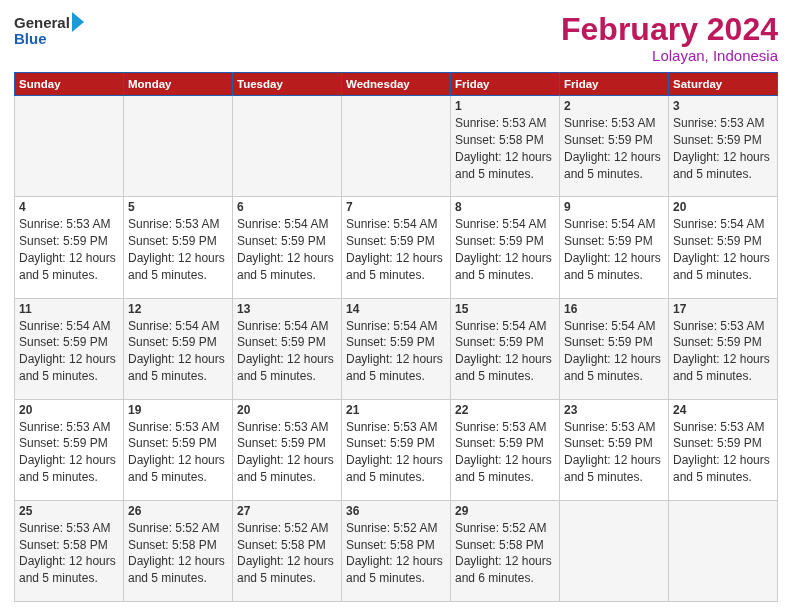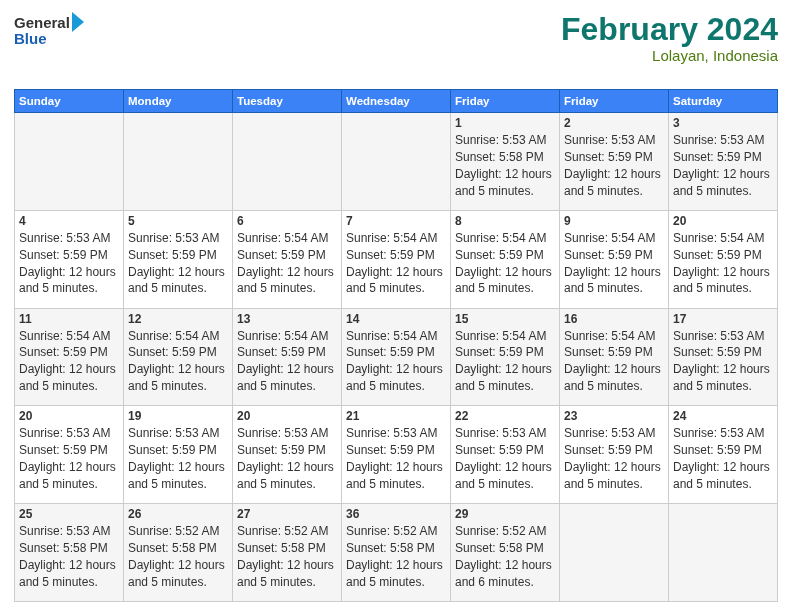--- a/index.html
+++ b/index.html
@@ -14,49 +14,49 @@
       width: 792px;
       height: 612px;
       padding: 12px 14px 10px 14px;
       display: flex;
       flex-direction: column;
     }
     .header {
       display: flex;
       justify-content: space-between;
       align-items: flex-start;
-      margin-bottom: 25px;
+      margin-bottom: 8px;
     }
     .logo {
       display: flex;
       align-items: center;
       gap: 4px;
     }
     .title-block {
       text-align: right;
     }
     .month-title {
       font-size: 32px;
       font-weight: bold;
-      color: #0f766e;
+      color: #be185d;
       line-height: 1.1;
     }
     .location {
       font-size: 15px;
-      color: #4d7c0f;
+      color: #a21caf;
     }
     .calendar {
       flex: 1;
       border: 1px solid #ccc;
       border-collapse: collapse;
       width: 100%;
       table-layout: fixed;
     }
     .calendar th {
-      background: #3b82f6;
+      background: #b91c1c;
       color: #fff;
       font-size: 11.5px;
       font-weight: bold;
       padding: 5px 4px;
       text-align: left;
       border: 1px solid #1a5fb4;
       margin-top: 8px;
     }
     .calendar td {
       vertical-align: top;

